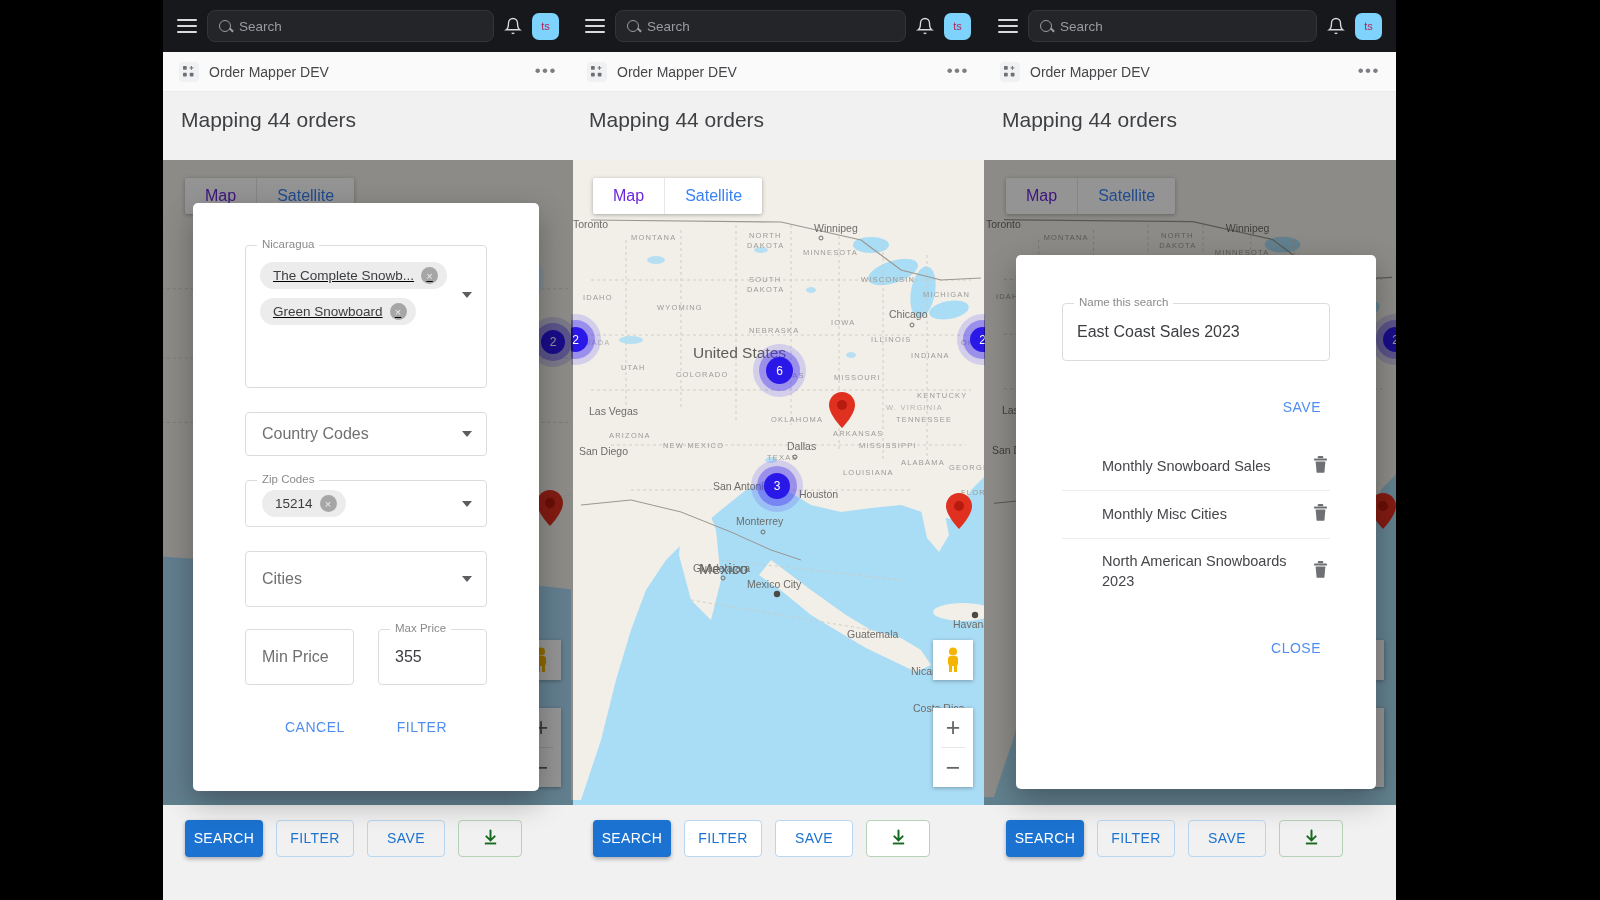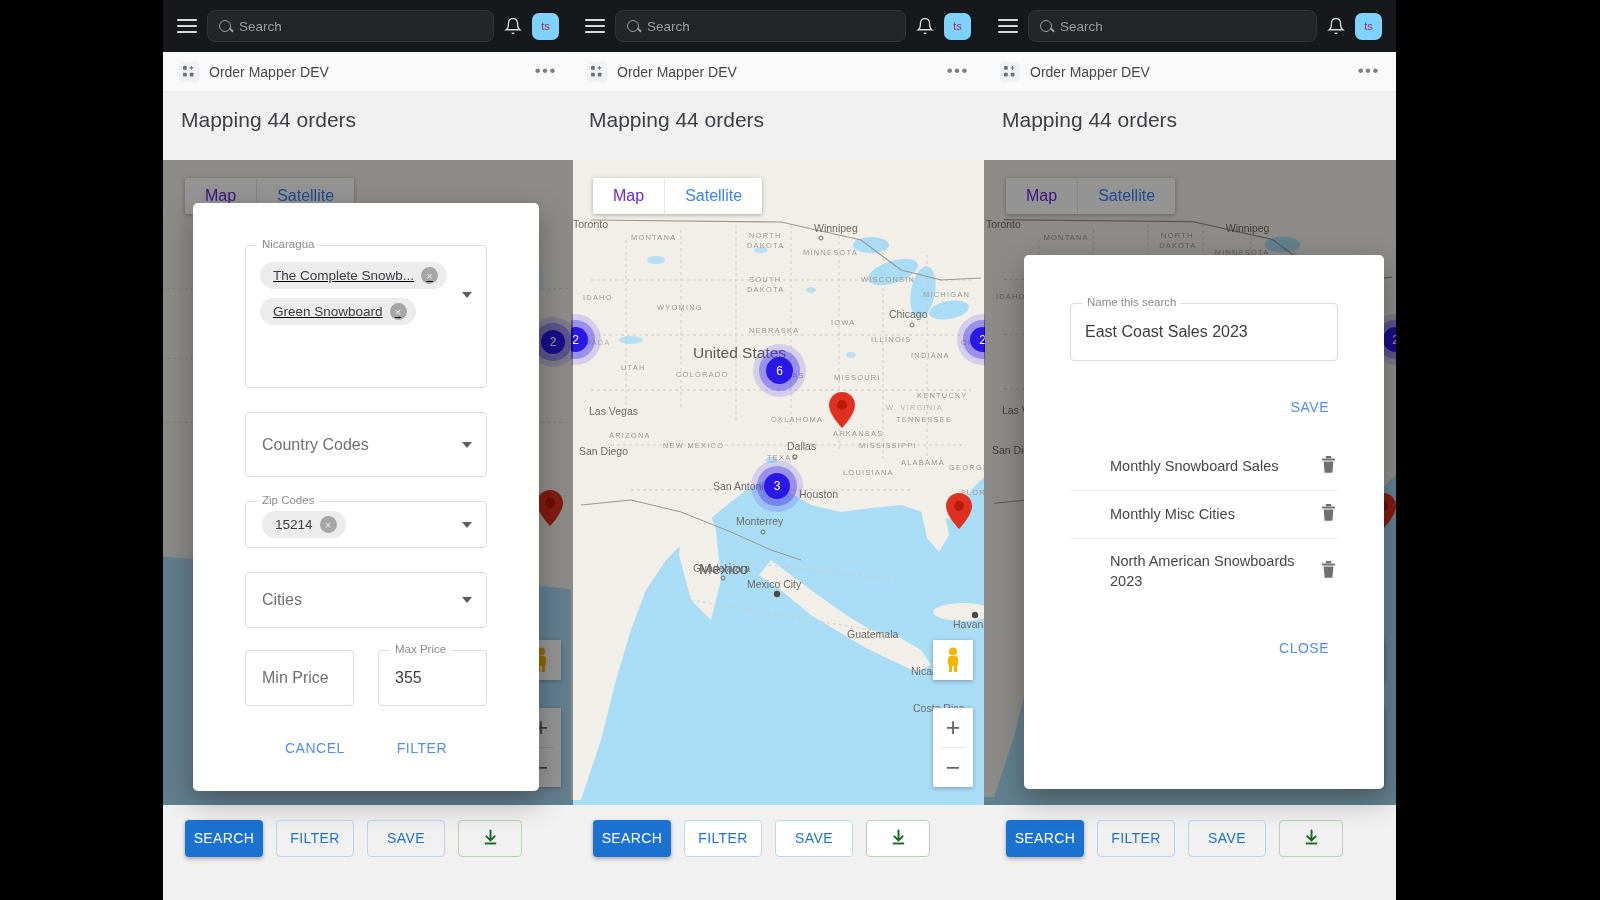--- a/index.html
+++ b/index.html
@@ -256,21 +256,21 @@
               <span class="chipx">×</span>
             </span>
             <span class="chip">
               <span>Green Snowboard</span>
               <span class="chipx">×</span>
             </span>
           </div>
           <span class="caret" style="top:49px;"></span>
         </div>
 
-        <div class="fieldset" style="height:65px;margin-top:24px;display:flex;align-items:center;padding:0 16px;">
+        <div class="fieldset" style="height:44px;margin-top:24px;display:flex;align-items:center;padding:0 16px;">
           <span class="placeholder">Country Codes</span>
           <span class="caret"></span>
         </div>
 
         <div class="fieldset" style="height:47px;margin-top:24px;display:flex;align-items:center;padding:0 16px;">
           <span class="legend">Zip Codes</span>
           <span class="chip">
             <span>15214</span>
             <span class="chipx">×</span>
           </span>
@@ -615,21 +615,21 @@
       <div class="btn btn-outline">SAVE</div>
       <div class="btn btn-dl">
         <svg width="17" height="18" viewBox="0 0 18 18">
           <path d="M9 1v9M4.6 7.3L9 11.6l4.4-4.3" stroke="#17691f" stroke-width="2.1" fill="none" stroke-linecap="round"></path>
           <rect x="3" y="13.8" width="12" height="2" fill="#17691f"></rect>
         </svg>
       </div>
     </div>
     <div class="footerstrip"></div>
 
-    <div class="dialog" style="left:40px;top:255px;width:360px;height:534px;">
+    <div class="dialog" style="left:32px;top:255px;width:360px;height:534px;">
       <div style="padding:48px 46px 0;">
 
         <div class="fieldset" style="height:58px;display:flex;align-items:center;padding:0 14px;">
           <span class="legend">Name this search</span>
           <span class="value">East Coast Sales 2023</span>
         </div>
 
         <div style="display:flex;justify-content:flex-end;margin-top:32px;">
           <span class="txtbtn">SAVE</span>
         </div>

